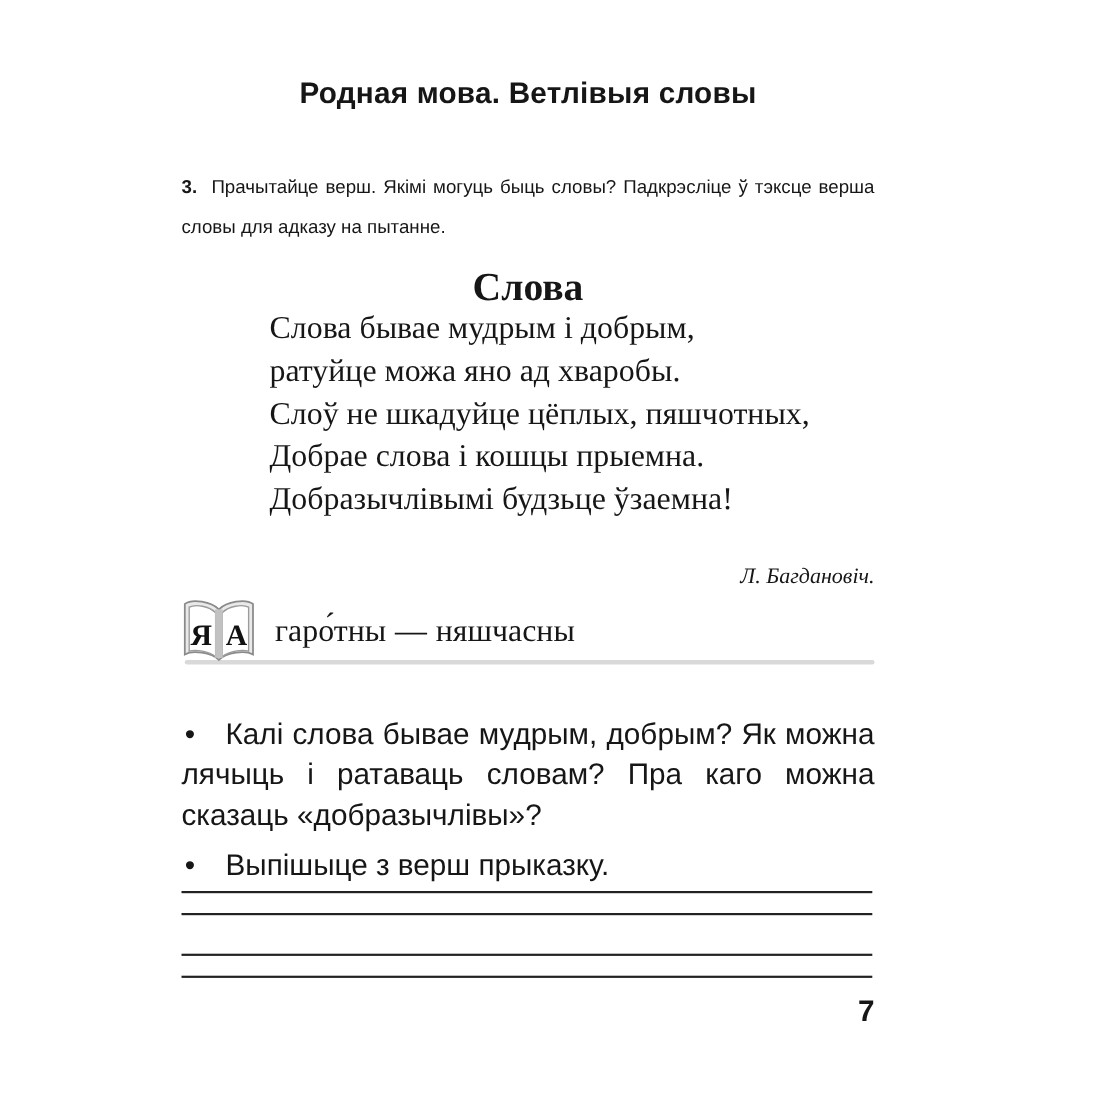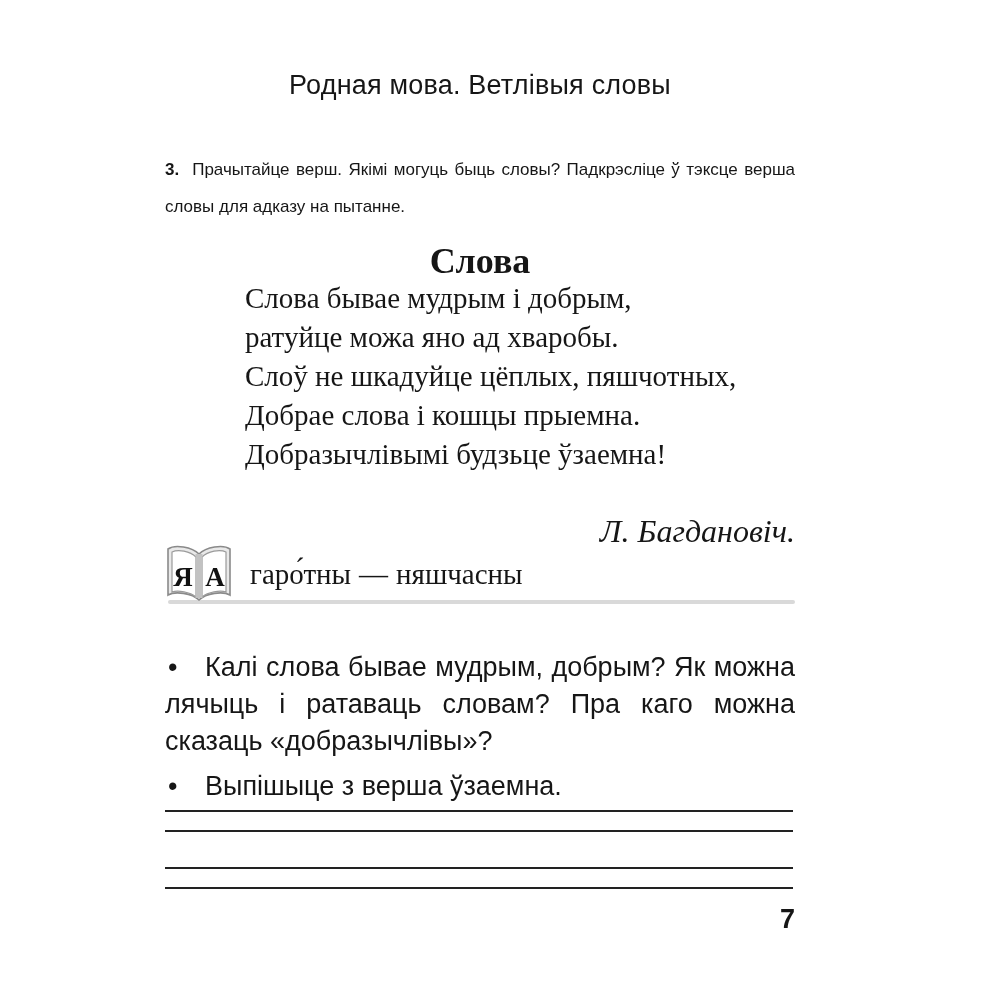--- a/index.html
+++ b/index.html
@@ -22,21 +22,21 @@
     background: #ffffff;
   }
   .abs {
     position: absolute;
     left: 165px;
     width: 630px;
   }
   .lesson-title {
     top: 70px;
     text-align: center;
-    font-weight: normal;
+    font-weight: bold;
     font-size: 27px;
     letter-spacing: 0.2px;
   }
   .exercise {
     top: 134px;
     font-size: 17px;
     line-height: 37px;
     text-align: justify;
   }
   .exercise .ex-num {
@@ -56,21 +56,21 @@
     width: 560px;
     font-family: "Liberation Serif", serif;
     font-size: 29px;
     line-height: 39px;
   }
   .poem-author {
     top: 513px;
     text-align: right;
     font-family: "Liberation Serif", serif;
     font-style: italic;
-    font-size: 32px;
+    font-size: 20px;
   }
   .dict-rule {
     top: 600px;
     left: 168px;
     width: 627px;
     height: 4px;
     border-radius: 2px;
   }
   .dict-entry {
     top: 545px;
@@ -161,21 +161,21 @@
     <div class="dict-text">
       <span class="dict-word">гаро́тны</span><span class="dict-sep">—</span><span>няшчасны</span>
     </div>
   </div>
 
   <p class="abs question q1">
     <span class="bullet-dot">•</span><span>Калі слова бывае мудрым, добрым? Як мож­на лячыць і ратаваць словам? Пра каго можна сказаць «добразычлівы»?</span>
   </p>
 
   <p class="abs question q2">
-    <span class="bullet-dot">•</span><span>Выпішыце з верша ўзаемна.</span>
+    <span class="bullet-dot">•</span><span>Выпішыце з верш прыказку.</span>
   </p>
 
   <div class="answer-line line-1"></div>
   <div class="answer-line line-2"></div>
   <div class="answer-line line-3"></div>
   <div class="answer-line line-4"></div>
 
   <div class="abs page-number">7</div>
 
 </div>

